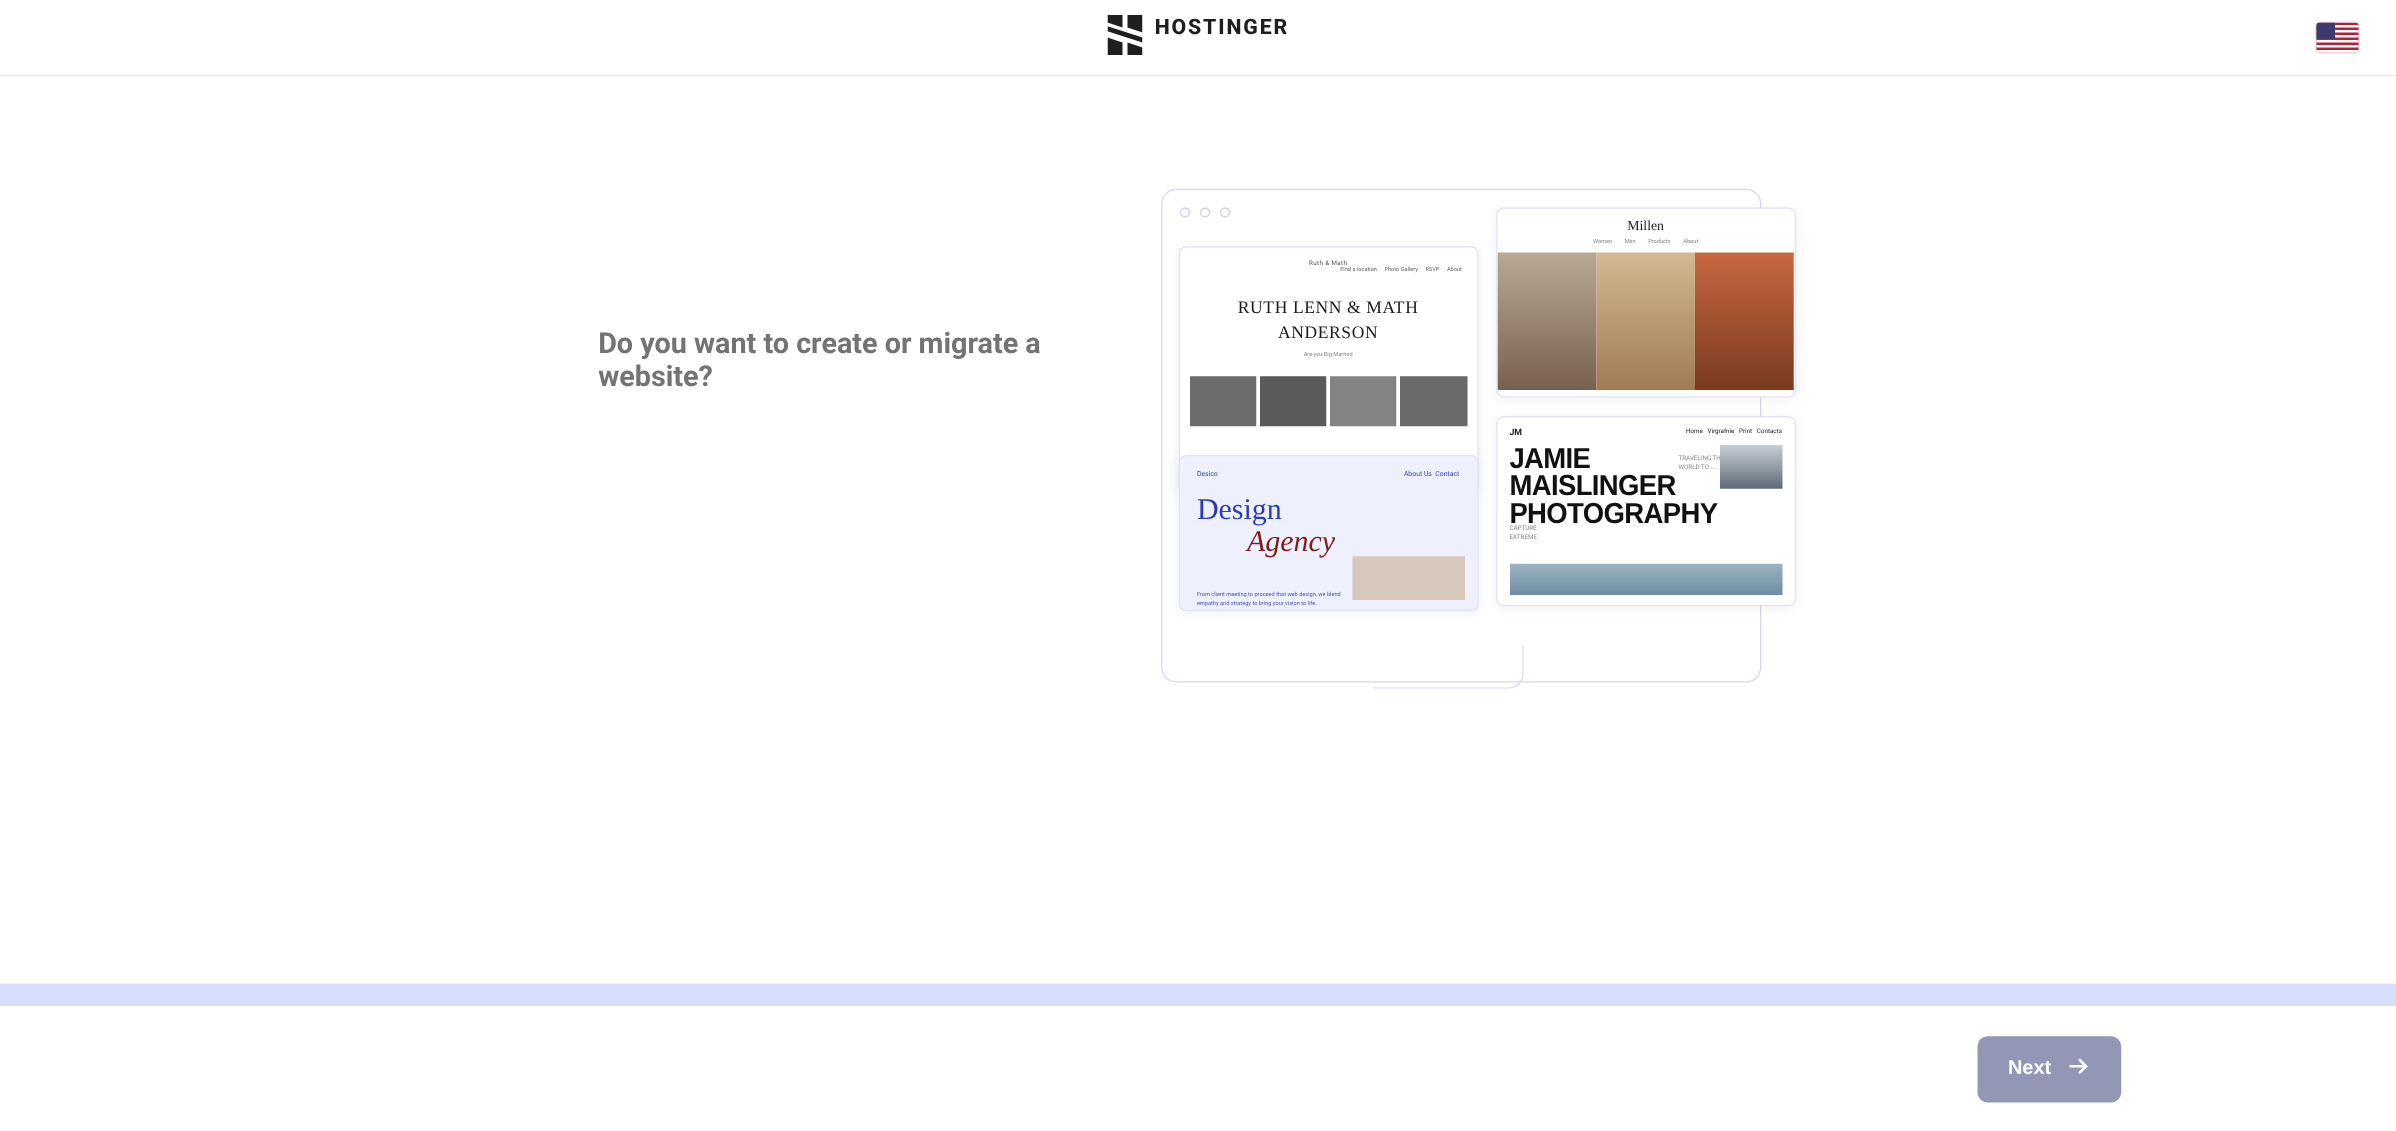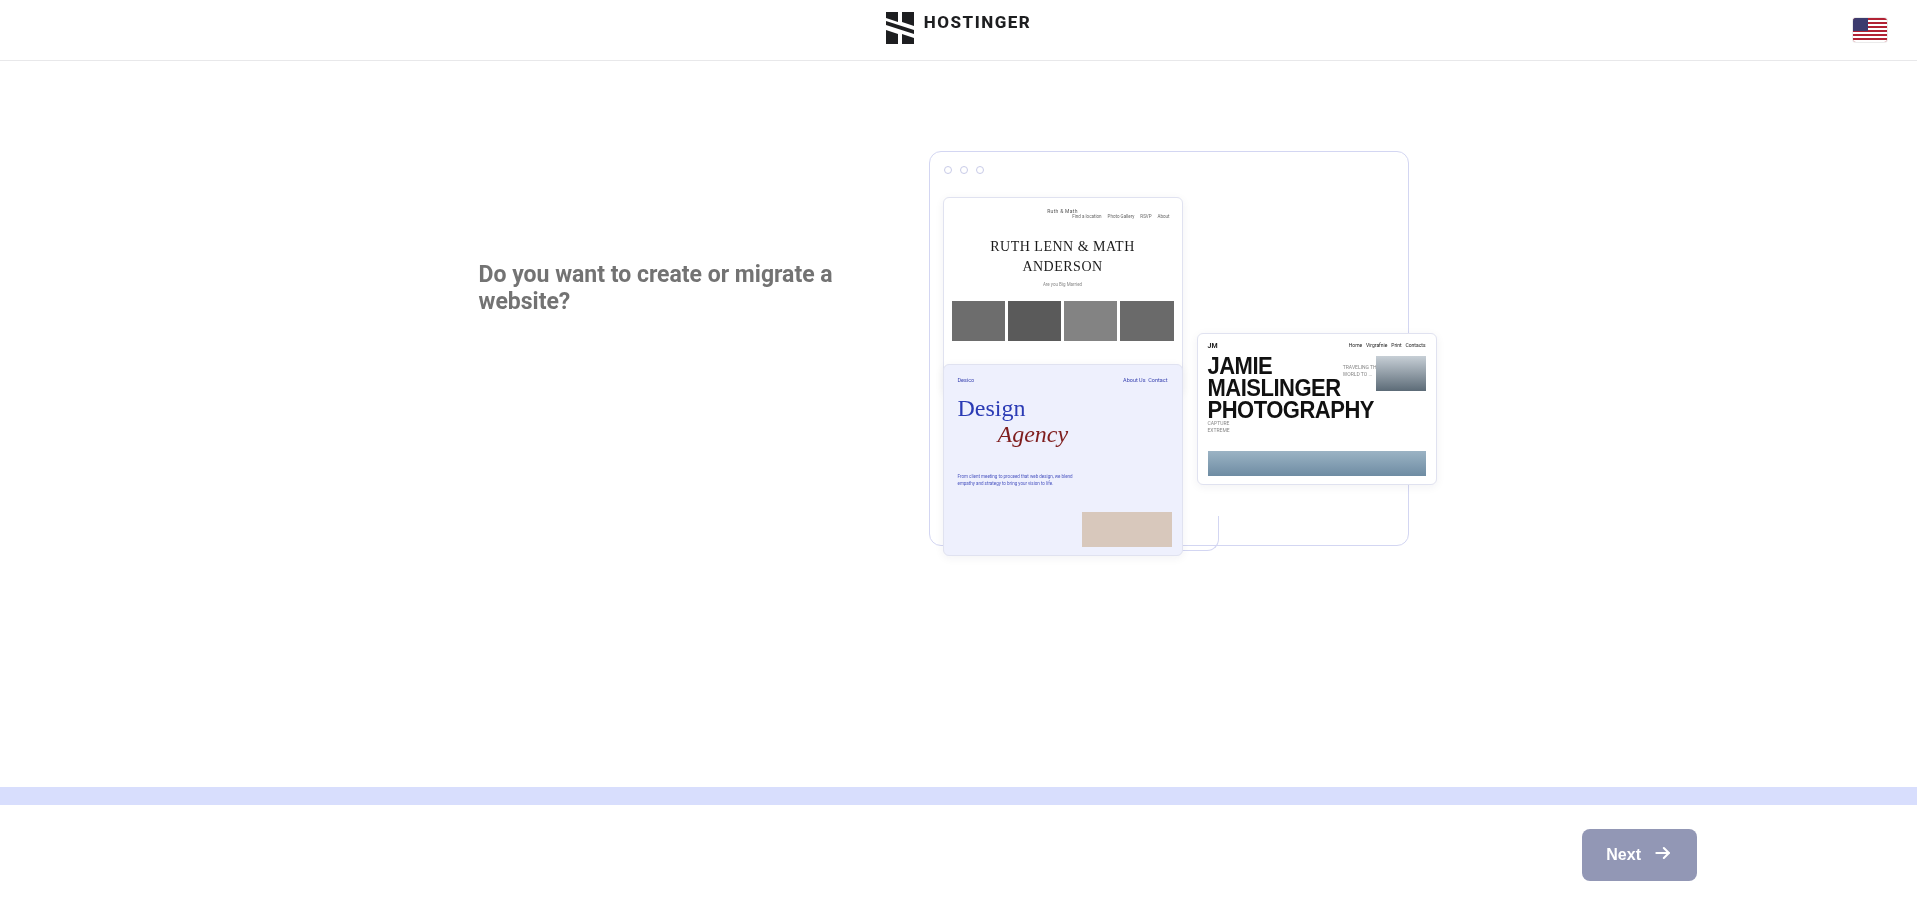--- a/index.html
+++ b/index.html
@@ -42,21 +42,21 @@
 
     .thumb2 { left: 268px; top: 15px; width: 240px; height: 152px; text-align:center; }
     .thumb2 .brand { font-family: Georgia, serif; font-size:11px; margin-top:8px; color:#222; }
     .thumb2 .nav2 { display:flex; justify-content:center; gap:10px; font-size:4.5px; color:#888; margin-top:4px; }
     .thumb2 .grid3 { display:flex; margin-top:6px; height:110px; }
     .thumb2 .grid3 div { flex:1; }
     .thumb2 .g1{background:linear-gradient(#b9a896,#786050);}
     .thumb2 .g2{background:linear-gradient(#d4b890,#a07b55);}
     .thumb2 .g3{background:linear-gradient(#c76840,#7a3a20);}
 
-    .thumb3 { left: 14px; top: 213px; width: 240px; height: 192px; background:#eef0fd; padding:12px 14px; }
+    .thumb3 { left: 14px; top: 213px; width: 240px; height: 125px; background:#eef0fd; padding:12px 14px; }
     .thumb3 .hdr { display:flex; justify-content:space-between; font-size:5.5px; color:#3842b0; }
     .thumb3 .dtitle { font-family: Georgia, serif; color:#2b3bb5; font-size:24px; line-height:1.1; margin-top:12px; }
     .thumb3 .dtitle2 { font-family: Georgia, serif; font-style:italic; color:#7f1d1d; font-size:24px; margin-left:40px; }
     .thumb3 .desc { font-size:4.5px; color:#4a55c0; margin-top:26px; max-width:120px; line-height:1.4; }
     .thumb3 .photo { position:absolute; right:10px; bottom:8px; width:90px; height:35px; background:#d8c8bc; }
 
     .thumb4 { left: 268px; top: 182px; width: 240px; height: 152px; padding:8px 10px; }
     .thumb4 .top { display:flex; justify-content:space-between; font-size:5px; color:#222; }
     .thumb4 .jm { font-weight:700; font-size:7px; }
     .thumb4 .bigtxt { font-family: Arial, sans-serif; font-weight:900; font-size:22px; line-height:0.95; letter-spacing:-0.5px; margin-top:8px; color:#111; transform:scaleY(1.05); }
@@ -136,20 +136,34 @@
       </div>
       <div class="sub">Are you Big Married</div>
       <div class="strip">
           <div></div>
           <div></div>
           <div></div>
           <div></div>
         </div>
     </div>
 
+    <div class="thumb thumb2">
+      <div class="brand">Millen</div>
+      <div class="nav2">
+        <span>Women</span>
+        <span>Men</span>
+        <span>Products</span>
+        <span>About</span>
+      </div>
+      <div class="grid3">
+          <div class="g1"></div>
+          <div class="g2"></div>
+          <div class="g3"></div>
+        </div>
+    </div>
 
     <div class="thumb thumb3">
       <div class="hdr">
         <span>Desico</span>
         <span><span>About Us</span>&nbsp;&nbsp;<span>Contact</span></span>
       </div>
       <div class="dtitle">Design</div>
       <div class="dtitle2">Agency</div>
       <div class="desc">From client meeting to proceed that web design, we blend empathy and strategy to bring your vision to life.</div>
       <div class="photo"></div>

